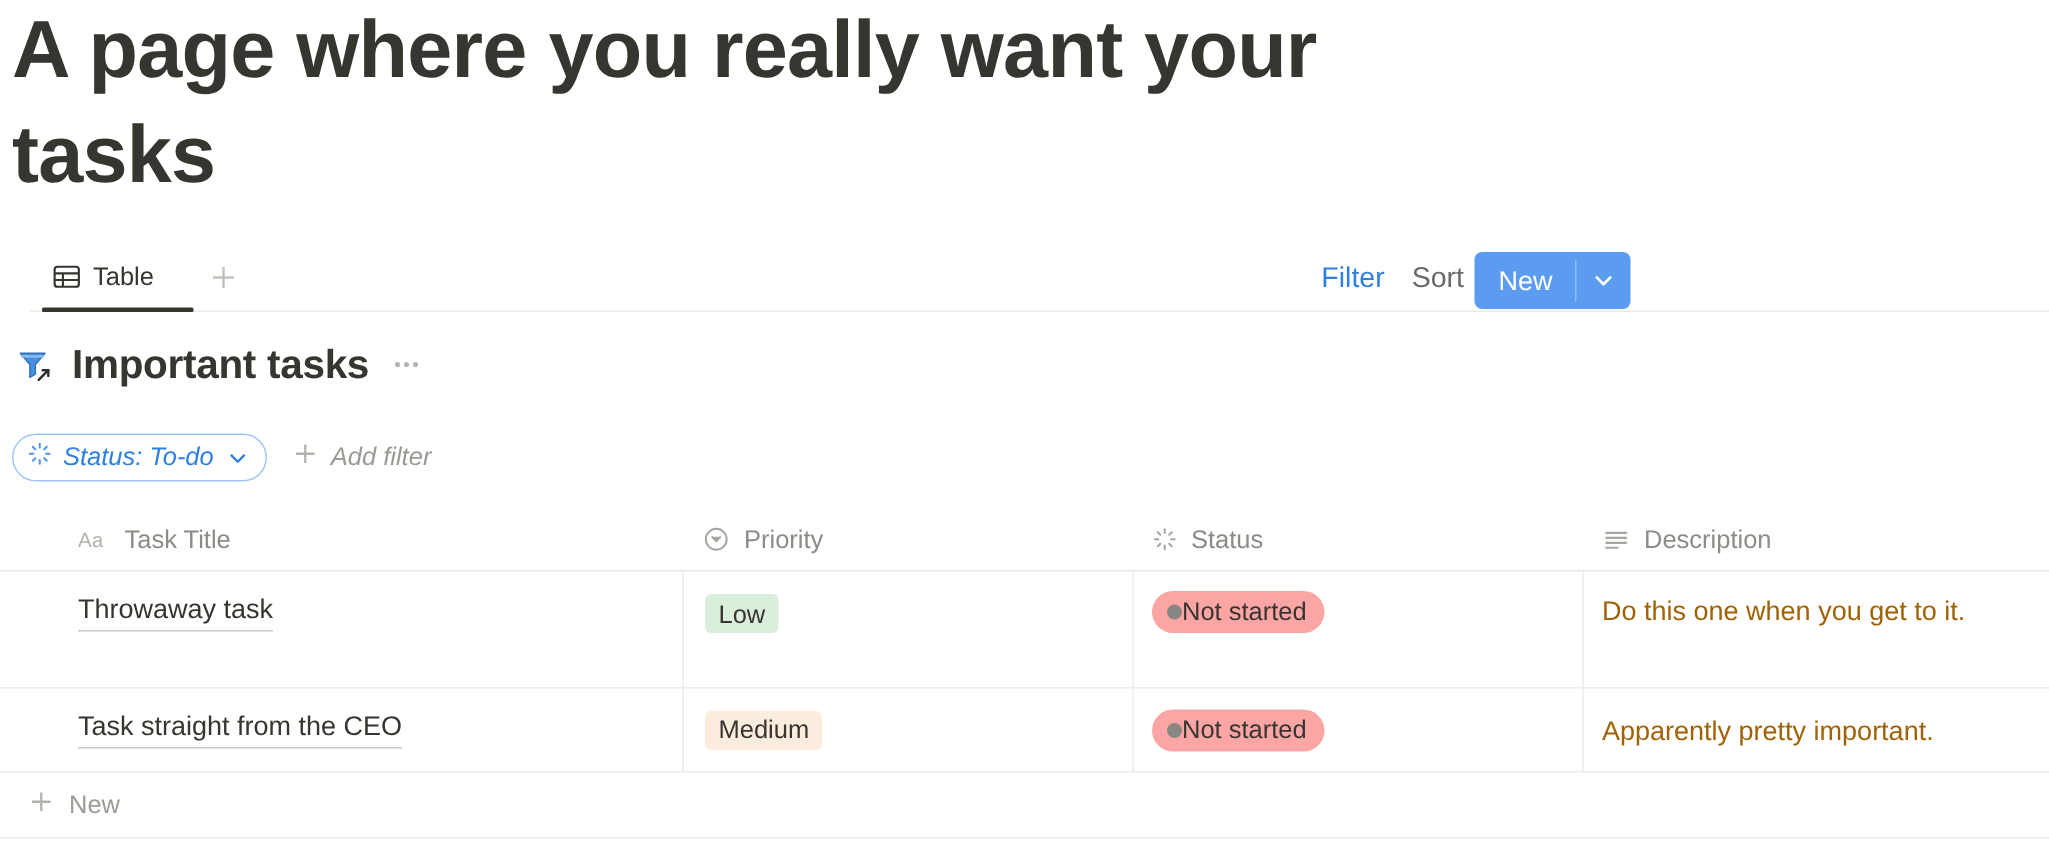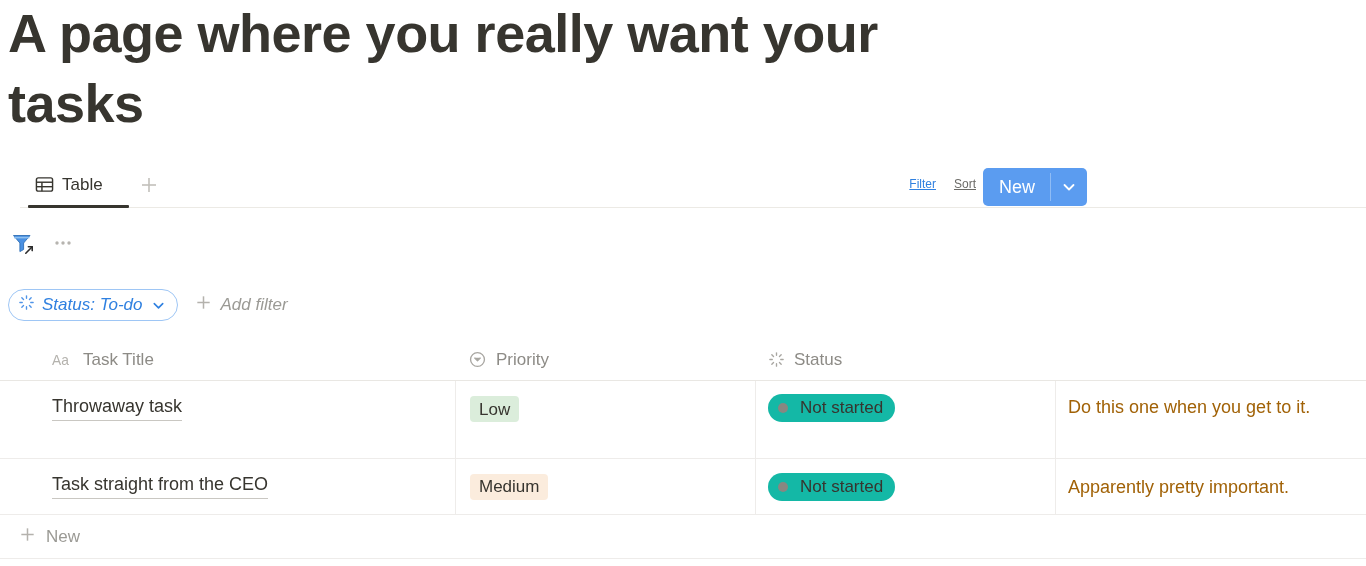--- a/index.html
+++ b/index.html
@@ -64,25 +64,24 @@
     cursor: pointer;
   }
   .add-view svg { display: block; }
 
   .vb-right {
     position: absolute;
     right: 299px; top: 10px;
     display: flex; align-items: center; gap: 0px;
   }
   .vb-text {
-    font-size: 12px;
+    font-size: 19px;
     padding: 4px 9px;
     cursor: pointer;
     line-height: 1.3;
-    text-decoration: underline;
   }
   .vb-text.active { color: #2f80e0; }
   .vb-text.muted { color: #6b6a66; }
   .vb-icon {
     width: 34px; height: 30px;
     display: flex; align-items: center; justify-content: center;
     cursor: pointer;
   }
   .vb-icon svg { display: block; }
 
@@ -204,25 +203,25 @@
     display: inline-flex; align-items: center;
     height: 26px;
     padding: 0 9px;
     border-radius: 4px;
     font-size: 17px;
     line-height: 1;
   }
   .pill-low { background: #dbeddb; color: #37352f; }
   .pill-medium { background: #fbecdd; color: #37352f; }
   .status-pill {
-    display: inline-flex; align-items: center; gap: 12px;
+    display: inline-flex; align-items: center; gap: 0;
     height: 28px;
     padding: 0 12px 0 10px;
     border-radius: 14px;
-    background: #14b8a6;
+    background: #fca5a5;
     font-size: 17px;
     color: #37352f;
     cursor: pointer;
   }
   .status-dot {
     width: 10px; height: 10px; border-radius: 50%;
     background: #888781;
     flex: none;
   }
   .desc {
@@ -313,20 +312,21 @@
   <div class="db-header">
     <span class="db-emoji">
       <svg width="28" height="28" viewBox="0 0 28 28">
         <path d="M4.5 6.5 H21 L14.6 14 V20.5 L10.9 22.6 V14 Z" fill="#4a90e2" stroke="#2f6fb5" stroke-width="0.9" stroke-linejoin="round"></path>
         <path d="M5 8.6 H20.4" stroke="#8fc0ef" stroke-width="1.6"></path>
         <path d="M16.5 21 L22.5 21 L22.5 15" fill="none" stroke="#2b2b2b" stroke-width="0"></path>
         <path d="M16.8 24.2 L23.2 17.8" stroke="#2b2b2b" stroke-width="1.6" stroke-linecap="round"></path>
         <path d="M19.4 17.8 H23.2 V21.6" fill="none" stroke="#2b2b2b" stroke-width="1.6" stroke-linecap="round" stroke-linejoin="round"></path>
       </svg>
     </span>
+    <span class="db-title">Important tasks</span>
     <span class="db-more">
       <svg width="22" height="22" viewBox="0 0 22 22">
         <circle cx="5" cy="11" r="1.7" fill="#b6b4af"></circle>
         <circle cx="11" cy="11" r="1.7" fill="#b6b4af"></circle>
         <circle cx="17" cy="11" r="1.7" fill="#b6b4af"></circle>
       </svg>
     </span>
   </div>
 
   <div class="filter-row">
@@ -397,20 +397,33 @@
               <line x1="4.5" y1="4.5" x2="6.5" y2="6.5"></line>
               <line x1="13.5" y1="13.5" x2="15.5" y2="15.5"></line>
               <line x1="15.5" y1="4.5" x2="13.5" y2="6.5"></line>
               <line x1="6.5" y1="13.5" x2="4.5" y2="15.5"></line>
             </g>
           </svg>
         </span>
         <span>Status</span>
       </div>
 
+      <div class="th" style="left:1068px;">
+        <span class="th-icon">
+          <svg width="19" height="19" viewBox="0 0 20 20">
+            <g stroke="#a8a6a1" stroke-width="1.5" stroke-linecap="round">
+              <line x1="3" y1="5.5" x2="17" y2="5.5"></line>
+              <line x1="3" y1="9" x2="17" y2="9"></line>
+              <line x1="3" y1="12.5" x2="17" y2="12.5"></line>
+              <line x1="3" y1="16" x2="11" y2="16"></line>
+            </g>
+          </svg>
+        </span>
+        <span>Description</span>
+      </div>
     </div>
 
     <div class="trow r1">
       <div class="vsep" style="left:455px;"></div>
       <div class="vsep" style="left:755px;"></div>
       <div class="vsep" style="left:1055px;"></div>
 
       <div class="cell" style="left:52px; width:403px;">
         <span class="title-link">Throwaway task</span>
       </div>

